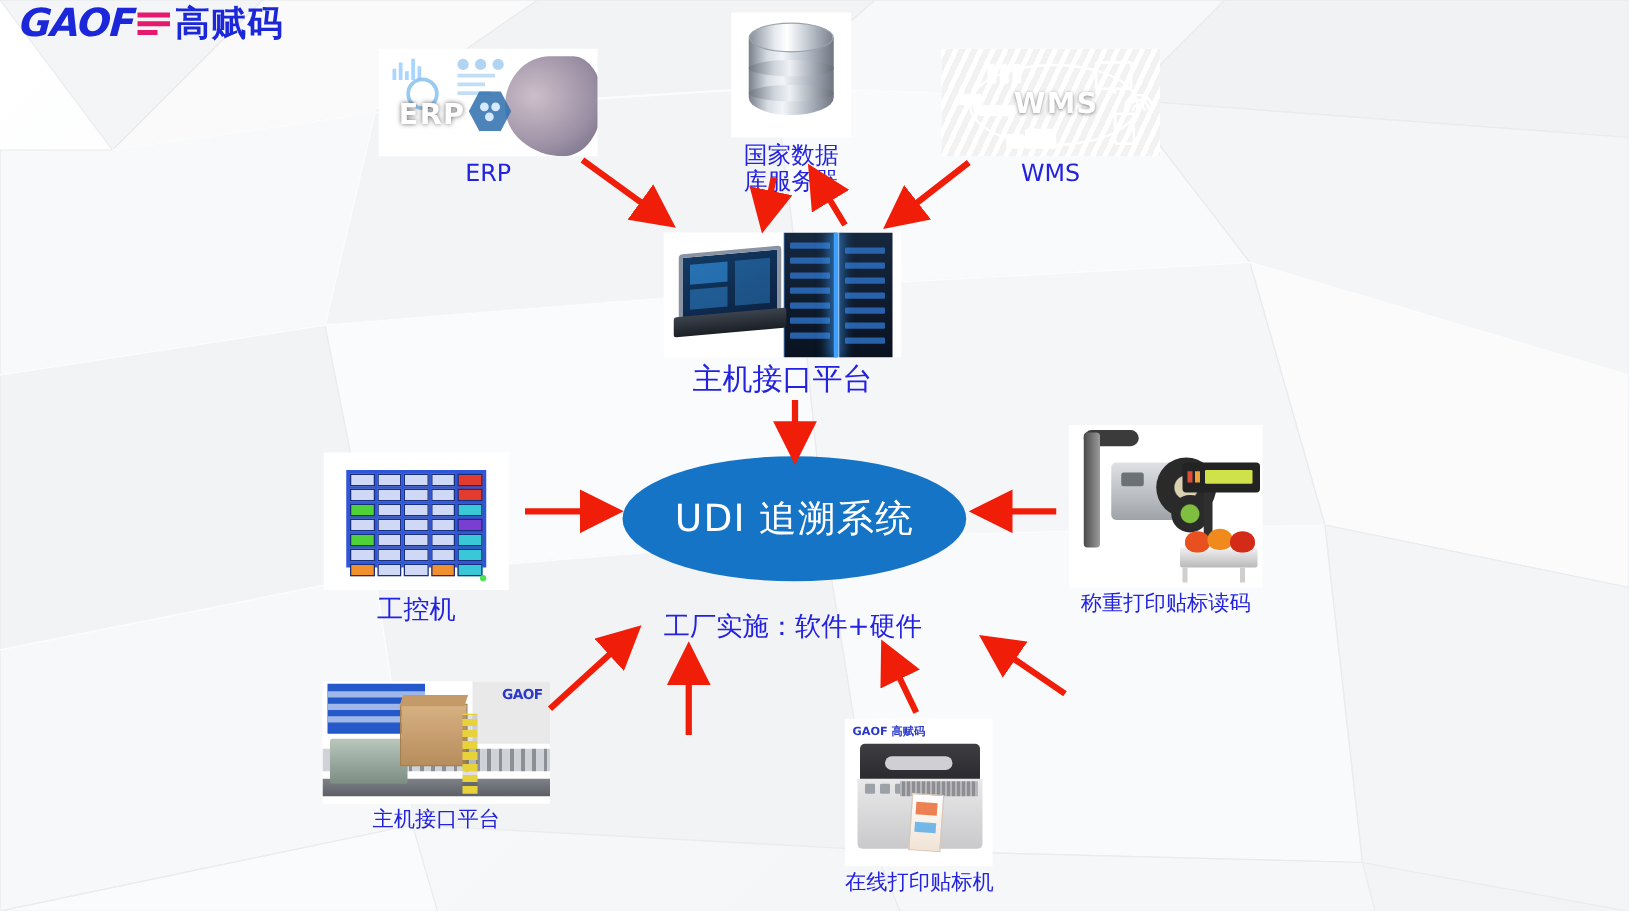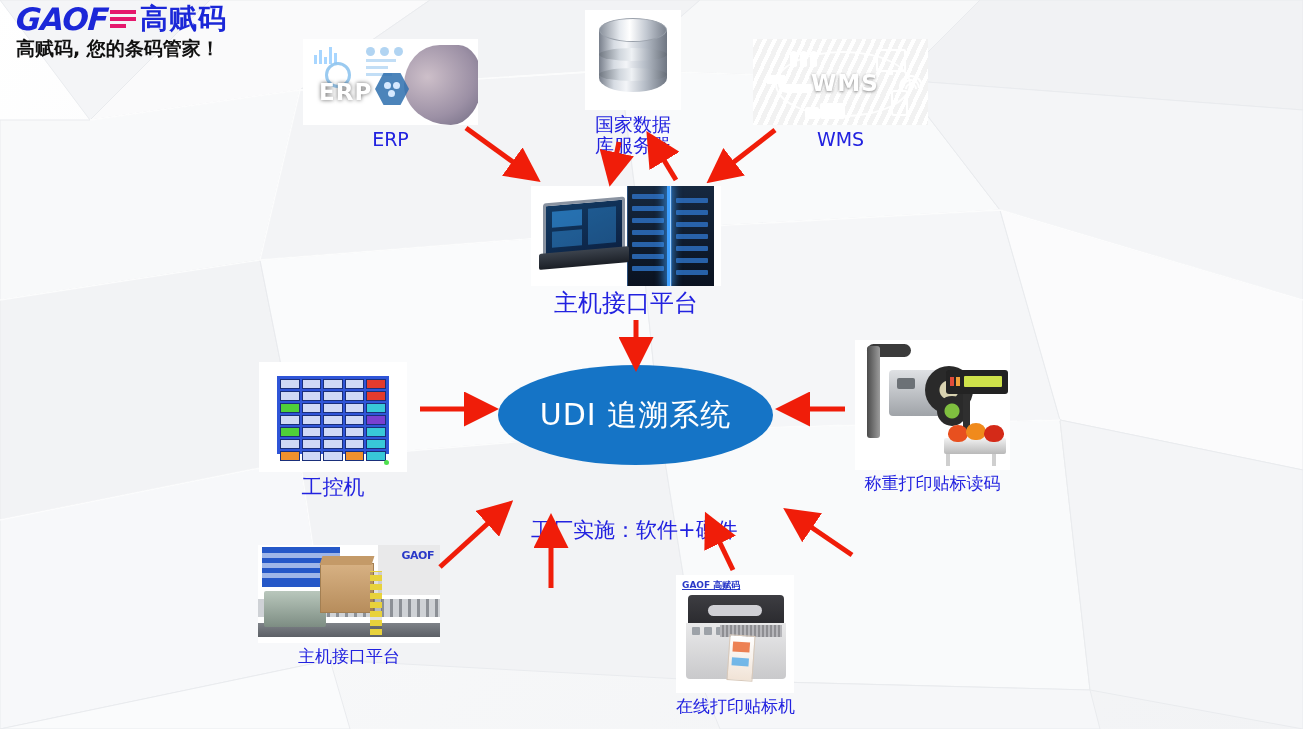--- a/index.html
+++ b/index.html
@@ -45,21 +45,21 @@
   .node .thumb{position:relative;overflow:hidden;background:#fff;}
   .node .cap{font-size:19px;color:#2222e0;margin-top:4px;line-height:1.12;
     white-space:nowrap;}
 
   
   .udi-ellipse{position:absolute;left:498px;top:365px;width:275px;height:100px;
     border-radius:50%;background:#1574c6;display:flex;align-items:center;
     justify-content:center;color:#ffffff;font-size:30px;letter-spacing:1px;}
 
   .factory-label{position:absolute;left:531px;top:487px;font-size:21px;
-    color:#2222e0;white-space:nowrap;margin-top:29px;}
+    color:#2222e0;white-space:nowrap;}
 
   
   .arrows{position:absolute;inset:0;pointer-events:none;}
 
   
   
   .pic-erp{width:175px;height:86px;background:
       linear-gradient(100deg,#121a2c 0%,#1b2640 34%,#3b3b52 55%,#8f8a9e 78%,#b9b3c4 100%);}
   .pic-erp .erp-txt{position:absolute;left:16px;top:40px;color:#fff;font-weight:bold;
     font-size:23px;letter-spacing:1px;text-shadow:0 0 4px rgba(0,0,0,.6);}
@@ -232,21 +232,21 @@
   .pic-print .badge{position:absolute;left:32px;top:30px;width:54px;height:11px;
       background:#cfcfd4;border-radius:6px;}
   .pic-print .btns{position:absolute;left:16px;top:52px;display:flex;gap:4px;}
   .pic-print .btns i{width:8px;height:8px;background:#9da2a8;border-radius:1px;}
   .pic-print .slot{position:absolute;left:44px;top:50px;width:62px;height:12px;
       background:repeating-linear-gradient(90deg,#b6b6ba 0 2px,#8e8e92 2px 4px);}
   .pic-print .paper{position:absolute;left:52px;top:60px;width:24px;height:44px;
       background:linear-gradient(180deg,#fff,#f1e3d6);border:1px solid #d8c9ba;transform:rotate(4deg);}
   .pic-print .paper i{position:absolute;left:3px;top:6px;width:17px;height:10px;background:#e8632a;opacity:.8;}
   .pic-print .paper b{position:absolute;left:3px;top:22px;width:17px;height:8px;background:#3aa0e8;opacity:.7;}
-  .pic-print .lg{position:absolute;left:6px;top:4px;font-size:9px;font-weight:bold;color:#2a39c8;text-decoration:underline;}
+  .pic-print .lg{position:absolute;left:6px;top:4px;font-size:9px;font-weight:bold;color:#2a39c8;}
 
   
   .pic-ccd{width:155px;height:130px;background:#fff;}
   .pic-ccd .frame{position:absolute;left:24px;top:4px;width:84px;height:122px;
       background:linear-gradient(90deg,#d9dde2 0 6px,#f4f5f7 6px 78px,#c6cad0 78px 84px);
       border:2px solid #b8bdc4;box-sizing:border-box;}
   .pic-ccd .win{position:absolute;left:36px;top:14px;width:32px;height:62px;
       background:linear-gradient(180deg,#5d4840,#7d6154);border:1px solid #aeb3b9;}
   .pic-ccd .hmi{position:absolute;right:32px;top:22px;width:22px;height:16px;
       background:#2b3f88;border:2px solid #cfd3d8;}
@@ -307,21 +307,20 @@
   <div class="logo-box">
     <div class="logo-row1">
       <span class="logo-gaof">GAOF</span>
       <span class="logo-bars">
           <i></i>
           <i></i>
           <i></i>
         </span>
       <span class="logo-cn">高赋码</span>
     </div>
-    <div class="logo-row2">高赋码, 您的条码管家！</div>
   </div>
 
 
   <div class="node" style="left:303px;top:39px;width:175px;">
     <div class="thumb pic-erp">
       <span class="bars">
           <i style="height:9px"></i>
           <i style="height:14px"></i>
           <i style="height:7px"></i>
           <i style="height:17px"></i>

